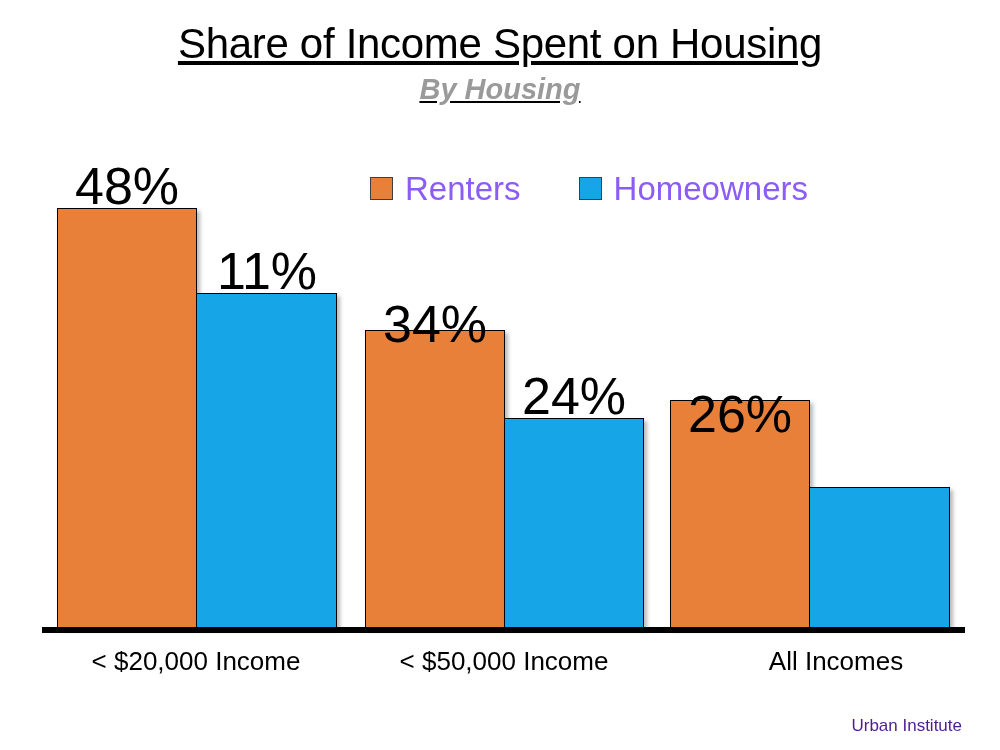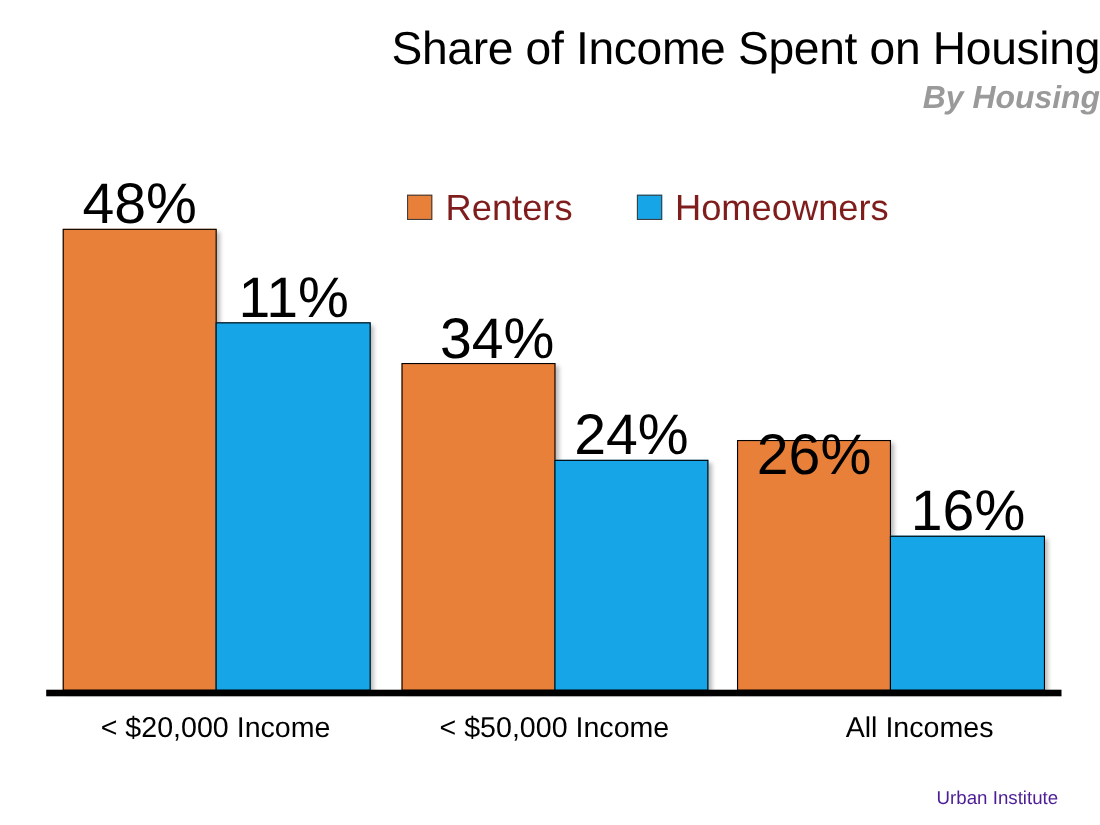--- a/index.html
+++ b/index.html
@@ -22,21 +22,22 @@
     width: 1000px;
     height: 750px;
   }
 
   
   .title-block {
     position: absolute;
     top: 22px;
     left: 0;
     width: 1000px;
-    text-align: right;
+    text-align: center;
+    text-decoration: underline;
   }
   .chart-title {
     font-size: 42px;
     font-weight: 400;
     color: #000000;
     letter-spacing: -0.3px;
     line-height: 1.05;
     white-space: nowrap;
   }
   .chart-subtitle {
@@ -65,21 +66,21 @@
   }
   .legend-swatch {
     width: 23px;
     height: 23px;
     border: 1px solid #3f3f3f;
     box-sizing: border-box;
     flex: none;
   }
   .legend-label {
     font-size: 33px;
-    color: #7f1d1d;
+    color: #8b5cf6;
     line-height: 1;
     white-space: nowrap;
   }
 
   
   .plot {
     position: absolute;
     left: 0;
     top: 0;
     width: 1000px;
@@ -157,30 +158,29 @@
 
   <div class="plot">
 
     <div class="bar bar-renters" style="left:57px; width:140px; top:208px; height:420px;"></div>
     <div class="bar-value" style="left:127px; top:160px;">48%</div>
 
     <div class="bar bar-homeowners" style="left:196px; width:141px; top:293px; height:335px;"></div>
     <div class="bar-value" style="left:267px; top:245px;">11%</div>
 
     <div class="bar bar-renters" style="left:365px; width:140px; top:330px; height:298px;"></div>
-    <div class="bar-value" style="left:435px; top:282px;margin-left:17px;">34%</div>
+    <div class="bar-value" style="left:435px; top:298px;">34%</div>
 
     <div class="bar bar-homeowners" style="left:504px; width:140px; top:418px; height:210px;"></div>
     <div class="bar-value" style="left:574px; top:370px;">24%</div>
 
     <div class="bar bar-renters" style="left:670px; width:140px; top:400px; height:228px;"></div>
     <div class="bar-value" style="left:740px; top:352px;margin-top:36px;">26%</div>
 
     <div class="bar bar-homeowners" style="left:809px; width:141px; top:487px; height:141px;"></div>
-    <div class="bar-value" style="left:880px; top:439px;">16%</div>
 
     <div class="baseline"></div>
 
     <div class="cat-label" style="left:196px;">&lt; $20,000 Income</div>
     <div class="cat-label" style="left:504px;">&lt; $50,000 Income</div>
     <div class="cat-label" style="left:836px;">All Incomes</div>
   </div>
 
   <div class="source-note">Urban Institute</div>
 

